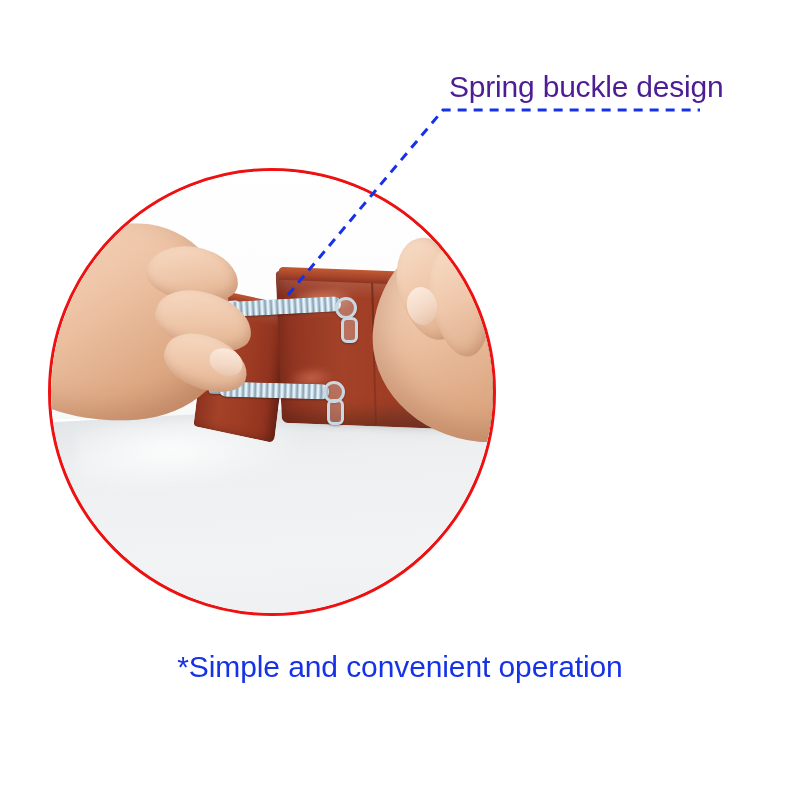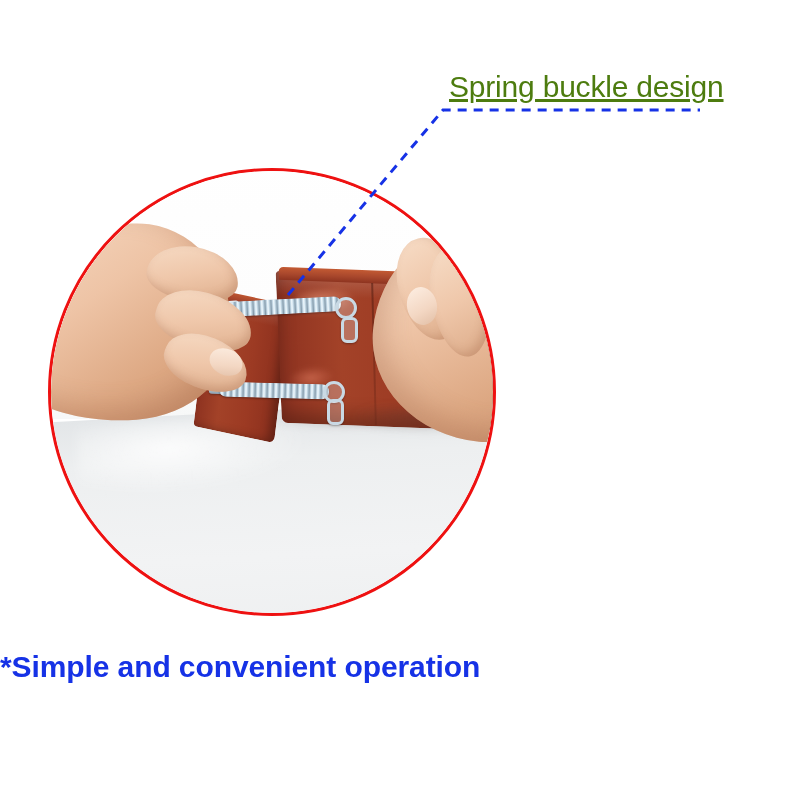--- a/index.html
+++ b/index.html
@@ -41,27 +41,26 @@
     pointer-events: none;
     overflow: visible;
   }
 
   
   .caption {
     position: absolute;
     left: 0;
     top: 650px;
     width: 800px;
-    text-align: left;
+    text-align: center;
     font-size: 30px;
     line-height: 34px;
     letter-spacing: -0.1px;
     color: var(--accent-blue, #1632e6);
     white-space: nowrap;
-    font-weight: bold;
   }
 
   
   .photo-circle {
     position: absolute;
     left: 48px;
     top: 168px;
     width: 448px;
     height: 448px;
     border-radius: 50%;
@@ -352,17 +351,17 @@
       <div class="finger finger-r2"></div>
       <div class="nail nail-r"></div>
 
     </div>
   </div>
 
   <svg class="leader-svg" viewBox="0 0 800 800">
     <polyline points="288,295 443,110 700,110" fill="none" stroke="#1632e6" stroke-width="3" stroke-dasharray="9,7" stroke-linecap="butt"></polyline>
   </svg>
 
-  <div class="callout-title" style="color: #4d7c0f; text-decoration: underline;">Spring buckle design</div>
+  <div class="callout-title" style="color: #4c1d95;">Spring buckle design</div>
 
   <div class="caption" style="color: rgb(22, 50, 230);">*Simple and convenient operation</div>
 
 </div>
 
 </body></html>

